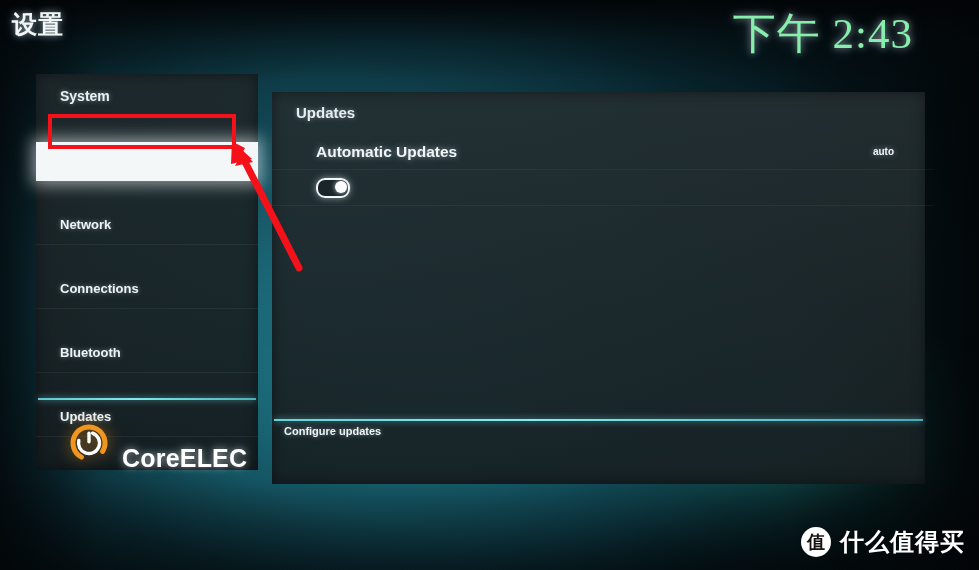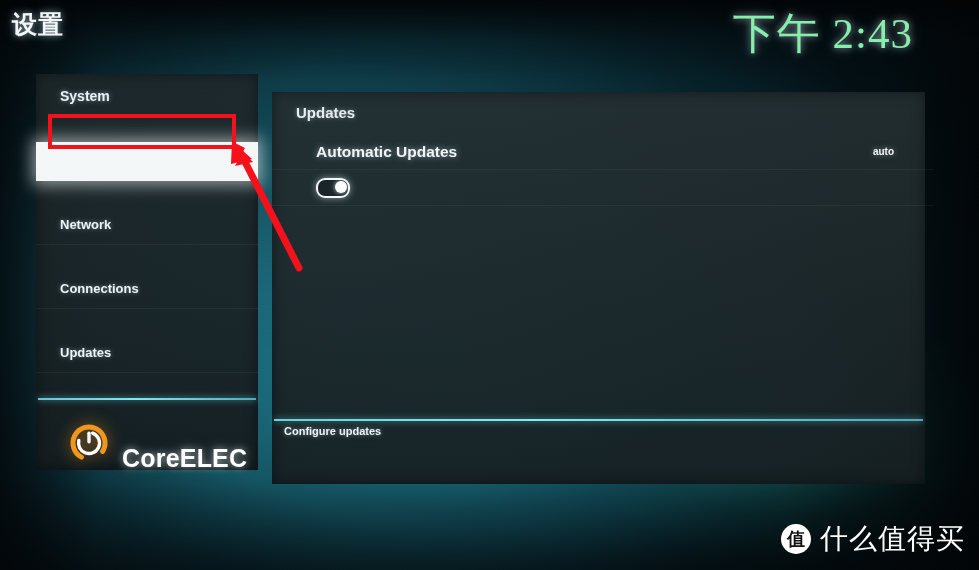--- a/index.html
+++ b/index.html
@@ -300,22 +300,22 @@
     background: #ffffff;
     color: #141414;
     font-size: 18px;
     font-weight: bold;
     display: flex;
     align-items: center;
     justify-content: center;
     line-height: 1;
   }
   .wm-text {
-    font-size: 28px;
-    font-weight: normal;
+    font-size: 24px;
+    font-weight: bold;
     color: #ffffff;
     letter-spacing: 1px;
   }
 </style>
 </head>
 <body>
 
 <div id="screen">
 
   <div class="bg-base"></div>
@@ -333,20 +333,23 @@
 
     <div class="menu">
       <div class="menu-item selected">
         <span class="menu-label"></span>
       </div>
       <div class="menu-item">
         <span class="menu-label">Network</span>
       </div>
       <div class="menu-item">
         <span class="menu-label">Connections</span>
+      </div>
+      <div class="menu-item">
+        <span class="menu-label">Bluetooth</span>
       </div>
       <div class="menu-item">
         <span class="menu-label">Updates</span>
       </div>
     </div>
 
     <div class="sidebar-divider"></div>
 
     <div class="brand">
       <div class="brand-mark">

